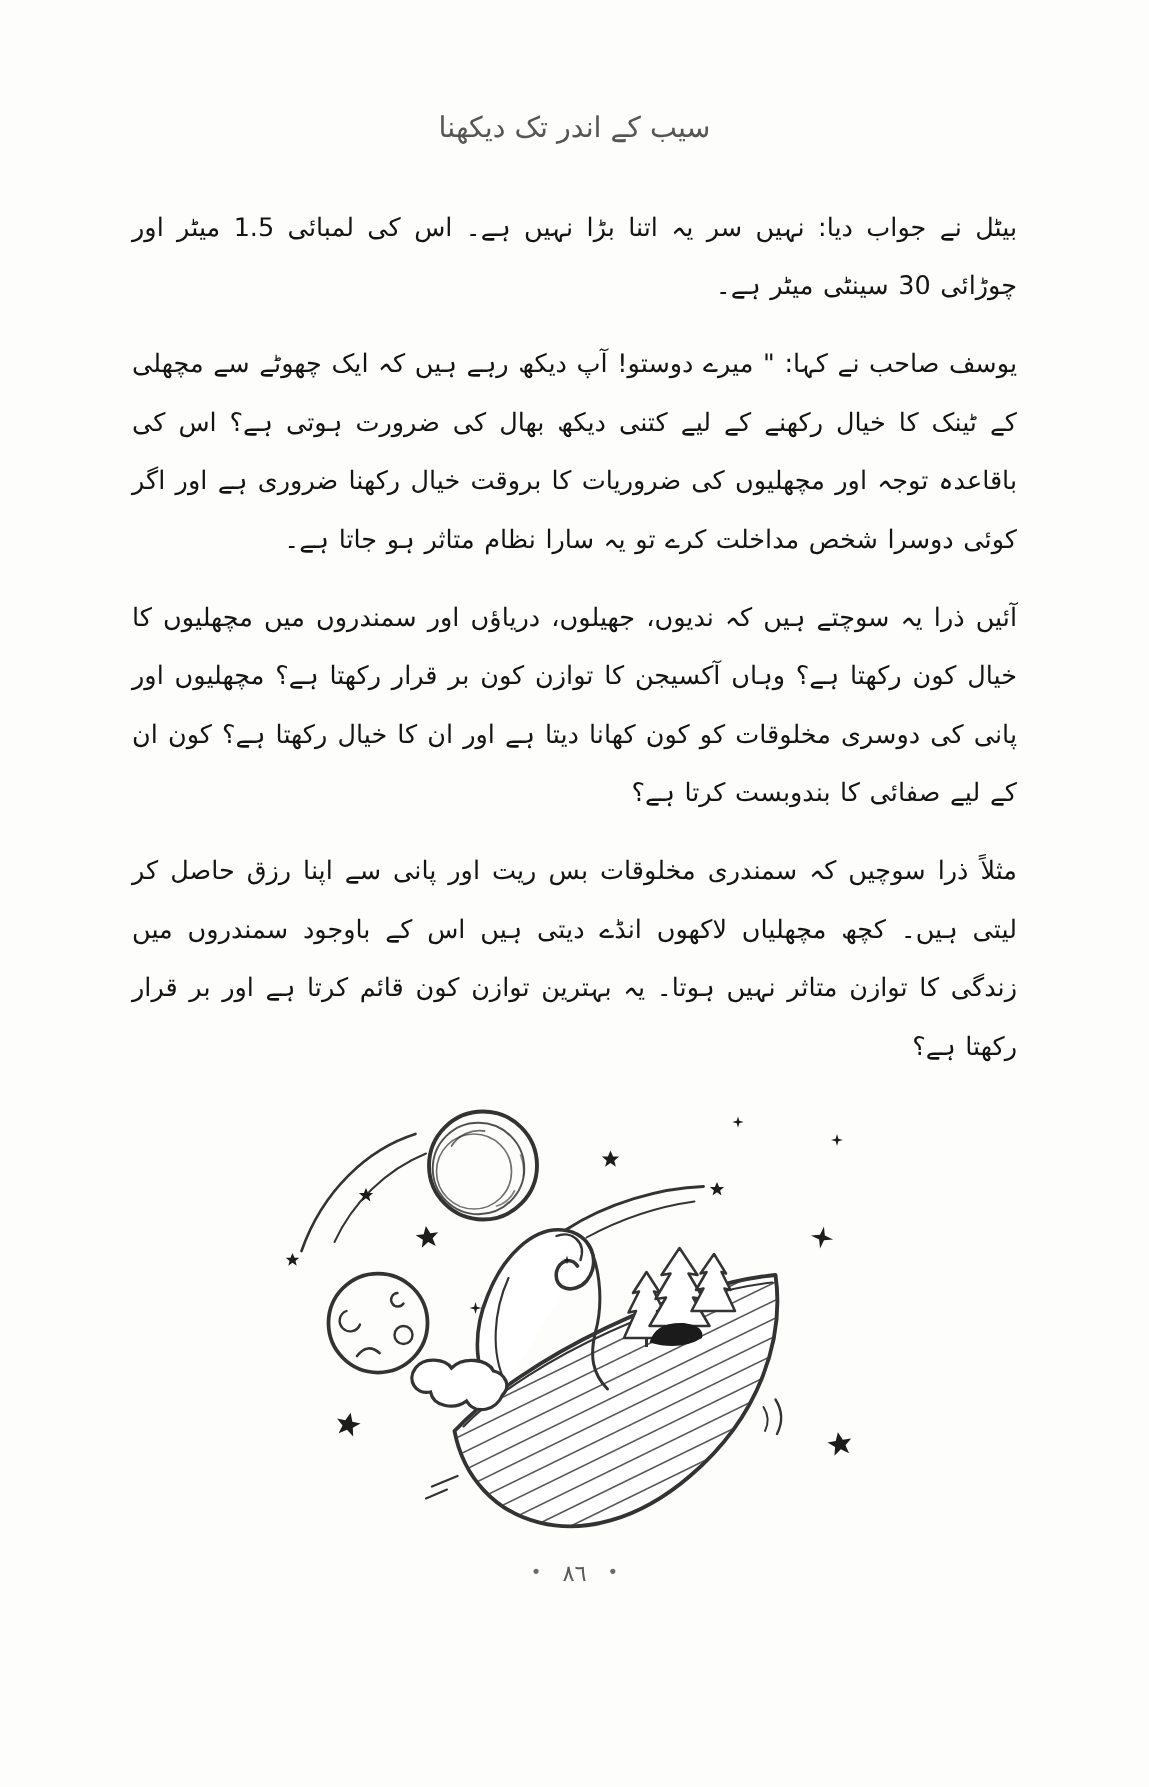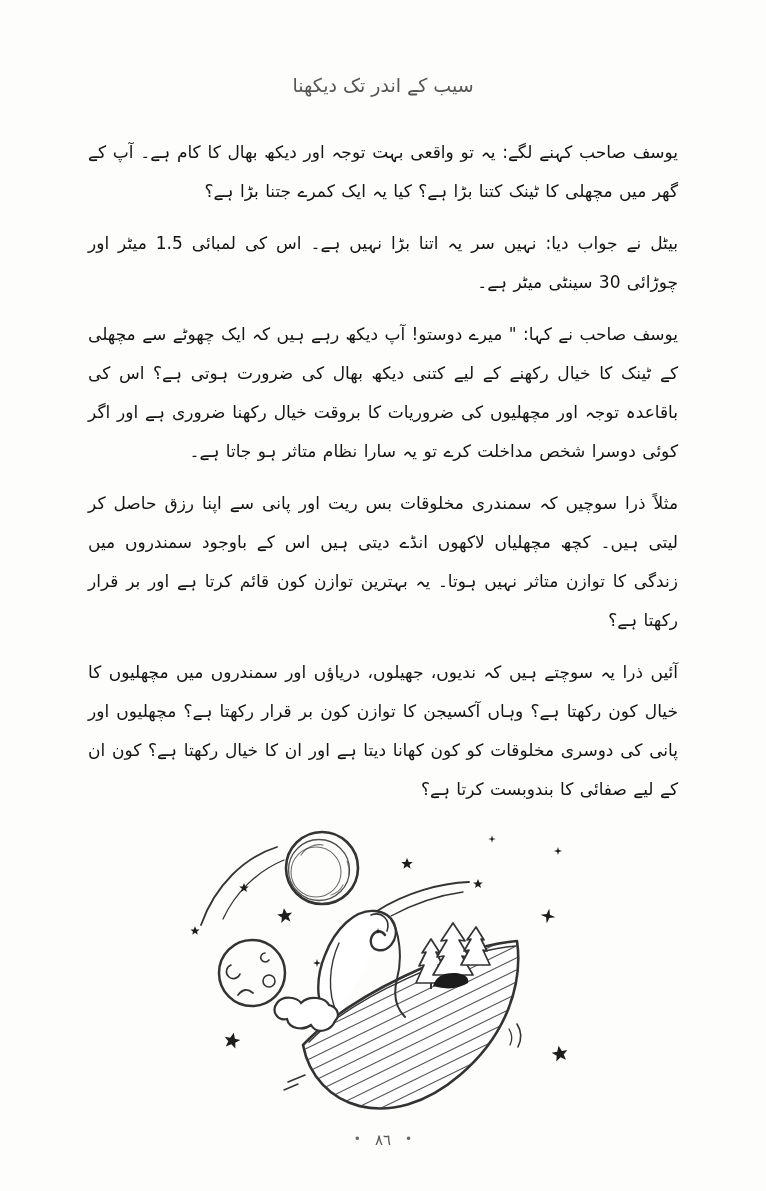--- a/index.html
+++ b/index.html
@@ -62,25 +62,24 @@
   svg .ink{stroke:#333;fill:none;stroke-linecap:round;stroke-linejoin:round;}
 </style>
 </head>
 <body>
 
 <div class="page">
 
   <div class="running-header">سیب کے اندر تک دیکھنا</div>
 
   <div class="text-block">
-    <p>یوسف صاحب کہنے لگے: یہ تو واقعی بہت توجہ اور دیکھ بھال کا کام ہے۔ آپ کے گھر میں مچھلی کا ٹینک کتنا بڑا ہے؟ کیا یہ ایک کمرے جتنا بڑا ہے؟</p>
     <p>بیٹل نے جواب دیا: نہیں سر یہ اتنا بڑا نہیں ہے۔ اس کی لمبائی 1.5 میٹر اور چوڑائی 30 سینٹی میٹر ہے۔</p>
     <p>یوسف صاحب نے کہا: " میرے دوستو! آپ دیکھ رہے ہیں کہ ایک چھوٹے سے مچھلی کے ٹینک کا خیال رکھنے کے لیے کتنی دیکھ بھال کی ضرورت ہوتی ہے؟ اس کی باقاعدہ توجہ اور مچھلیوں کی ضروریات کا بروقت خیال رکھنا ضروری ہے اور اگر کوئی دوسرا شخص مداخلت کرے تو یہ سارا نظام متاثر ہو جاتا ہے۔</p>
+    <p>آئیں ذرا یہ سوچتے ہیں کہ ندیوں، جھیلوں، دریاؤں اور سمندروں میں مچھلیوں کا خیال کون رکھتا ہے؟ وہاں آکسیجن کا توازن کون بر قرار رکھتا ہے؟ مچھلیوں اور پانی کی دوسری مخلوقات کو کون کھانا دیتا ہے اور ان کا خیال رکھتا ہے؟ کون ان کے لیے صفائی کا بندوبست کرتا ہے؟</p>
     <p>مثلاً ذرا سوچیں کہ سمندری مخلوقات بس ریت اور پانی سے اپنا رزق حاصل کر لیتی ہیں۔ کچھ مچھلیاں لاکھوں انڈے دیتی ہیں اس کے باوجود سمندروں میں زندگی کا توازن متاثر نہیں ہوتا۔ یہ بہترین توازن کون قائم کرتا ہے اور بر قرار رکھتا ہے؟</p>
-    <p>آئیں ذرا یہ سوچتے ہیں کہ ندیوں، جھیلوں، دریاؤں اور سمندروں میں مچھلیوں کا خیال کون رکھتا ہے؟ وہاں آکسیجن کا توازن کون بر قرار رکھتا ہے؟ مچھلیوں اور پانی کی دوسری مخلوقات کو کون کھانا دیتا ہے اور ان کا خیال رکھتا ہے؟ کون ان کے لیے صفائی کا بندوبست کرتا ہے؟</p>
   </div>
 
   <div class="illustration-wrap">
     <svg width="436" height="296" viewBox="0 0 436 296" xmlns="http://www.w3.org/2000/svg">
       <defs>
         <path id="star5" d="M0,-5.2 L1.5,-1.7 L5,-1.7 L2.2,0.7 L3.1,4.2 L0,2 L-3.1,4.2 L-2.2,0.7 L-5,-1.7 L-1.5,-1.7 Z"></path>
         <path id="star4" d="M0,-5 L1.1,-1.1 L5,0 L1.1,1.1 L0,5 L-1.1,1.1 L-5,0 L-1.1,-1.1 Z"></path>
         <clipPath id="bowlClip">
           <path d="M138,222 C185,172 288,124 352,118 C358,160 342,212 295,252 C225,312 150,285 138,222 Z"></path>
         </clipPath>

